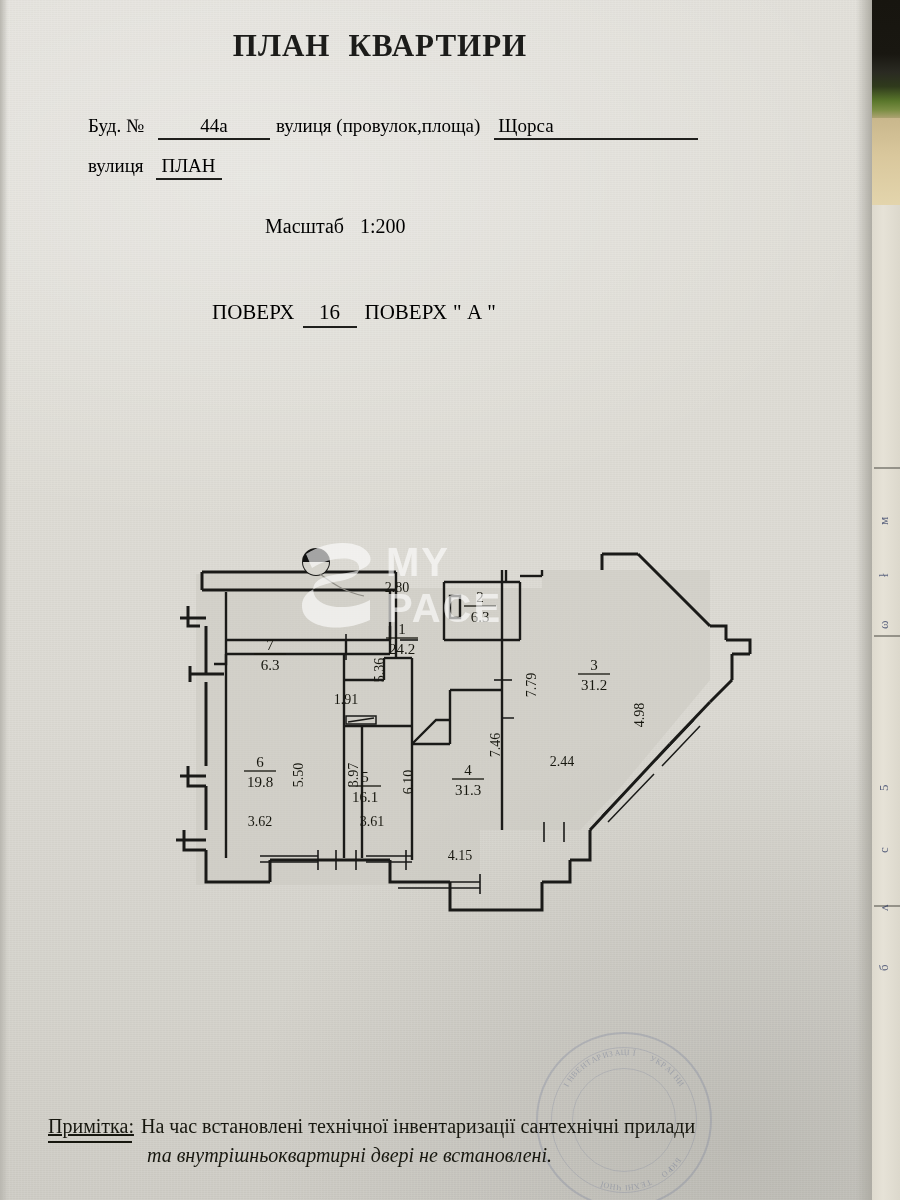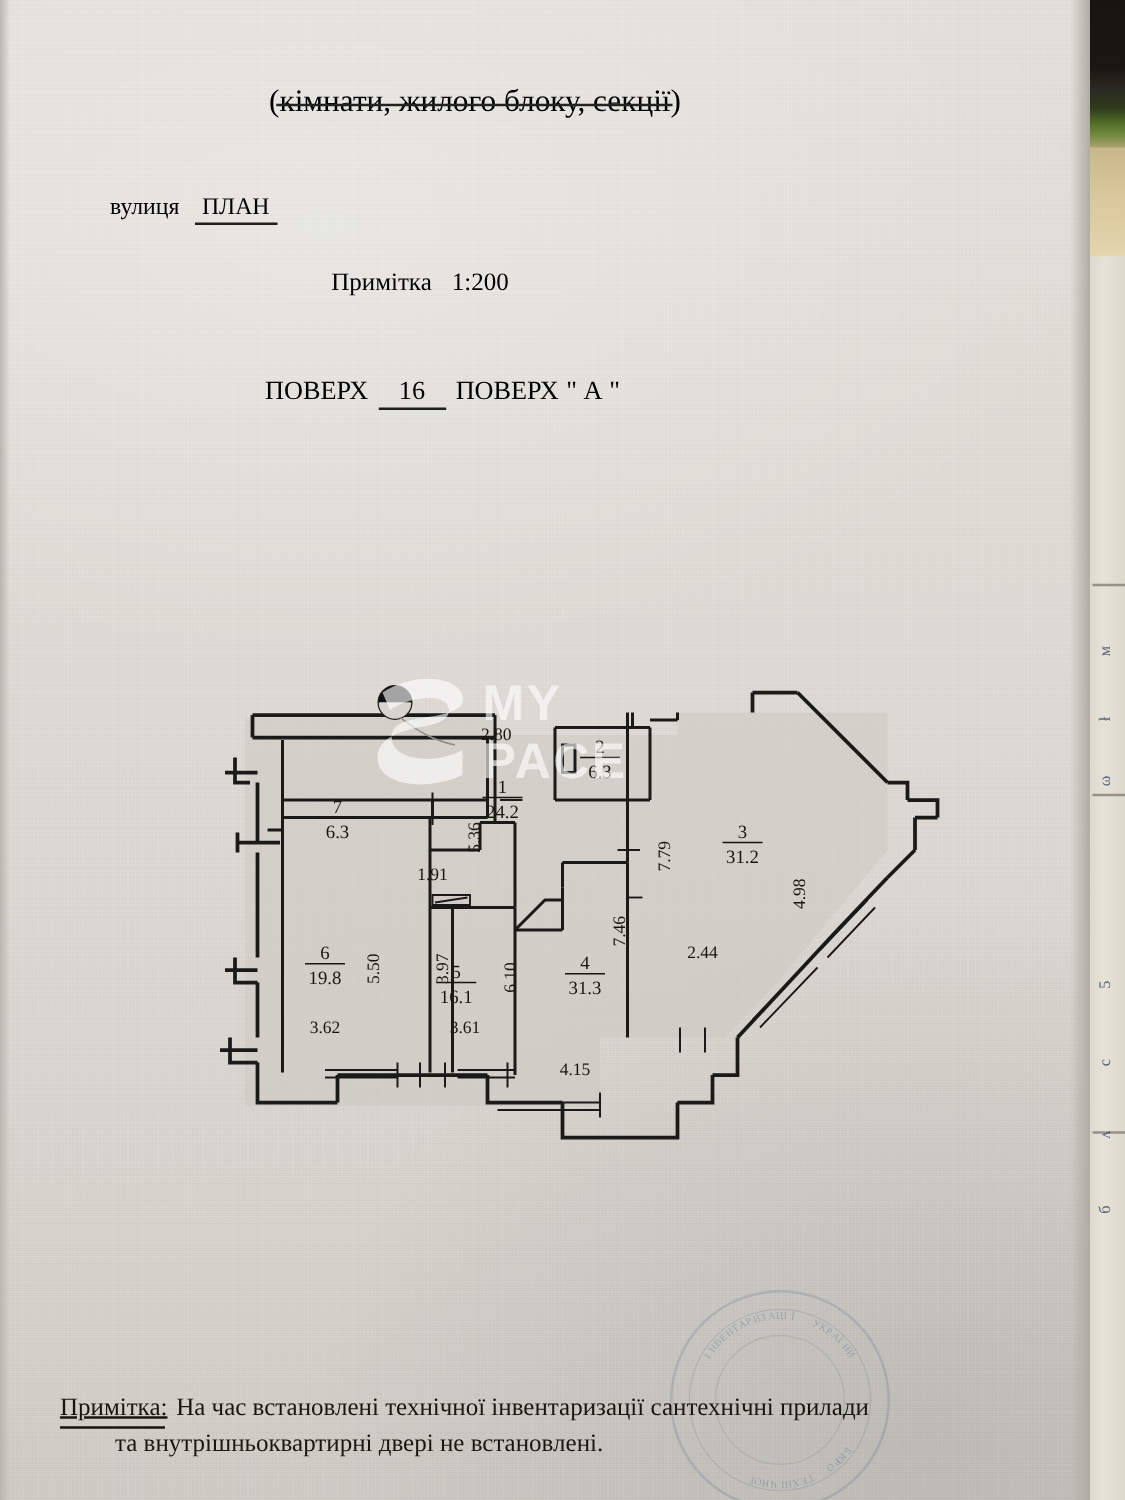--- a/index.html
+++ b/index.html
@@ -83,21 +83,21 @@
   .t-scale{position:absolute;left:265px;top:215px;font-size:20px;white-space:nowrap;}
   .t-scale .gap{display:inline-block;width:16px;}
   .t-floor{position:absolute;left:212px;top:300px;font-size:21px;white-space:nowrap;}
   .f-floor{width:54px;margin:0 8px;}
   .t-floor .gap{display:inline-block;width:6px;}
 
   
   .note{position:absolute;left:48px;top:1112px;width:790px;font-size:20px;color:#17170f;line-height:1.45;}
   .note .lbl{position:relative;display:inline-block;padding-right:2px;text-decoration:underline;}
   .note .lbl:after{content:"";position:absolute;left:0;right:4px;bottom:-2px;height:2px;background:#17170f;}
-  .note .l2{display:block;margin-left:44px;}
+  .note .l2{display:block;margin-left:99px;font-style:italic;}
 
   
   .stamp{
     position:absolute;left:536px;top:1032px;width:172px;height:172px;
     border-radius:50%;border:2px solid rgba(84,96,140,.38);
     opacity:.55;
   }
   .stamp:before{
     content:"";position:absolute;inset:13px;border-radius:50%;
     border:1px solid rgba(84,96,140,.34);
@@ -139,32 +139,35 @@
     <div class="scribble" style="top:586px">5</div>
     <div class="scribble" style="top:648px">с</div>
     <div class="scribble" style="top:706px">ʌ</div>
     <div class="scribble" style="top:766px">б</div>
   </div>
 
   <div id="sheet">
     <div class="sheet-edge-l"></div>
     <div class="sheet-edge-r"></div>
 
-
-    <div class="t-sub">
-      <span>(</span><span class="struck">кімнати, жилого  блоку, секції</span><span>)</span>
-    </div>
-
+    <div class="hdr t-title">
+      <span>ПЛАН</span><span class="sp"></span><span>КВАРТИРИ</span>
+    </div>
+
+
+    <div class="row-bud">
+      <span>Буд. №</span><span class="fld f-house"><span>44а</span></span><span>вулиця (провулок,площа)</span><span class="fld f-street"><span>Щорса</span></span>
+    </div>
 
     <div class="row-city">
       <span>вулиця</span><span class="fld f-city"><span>ПЛАН</span></span>
     </div>
 
     <div class="t-scale">
-      <span>Примітка</span><span class="gap"></span><span>1:200</span>
+      <span>Масштаб</span><span class="gap"></span><span>1:200</span>
     </div>
 
     <div class="t-floor">
       <span>ПОВЕРХ</span><span class="fld f-floor"><span>16</span></span><span>ПОВЕРХ</span><span class="gap"></span><span>" А "</span>
     </div>
 
     <div id="plan">
       <svg width="620" height="420" viewBox="0 0 620 420" xmlns="http://www.w3.org/2000/svg">
         <defs>
           <g id="tick">

